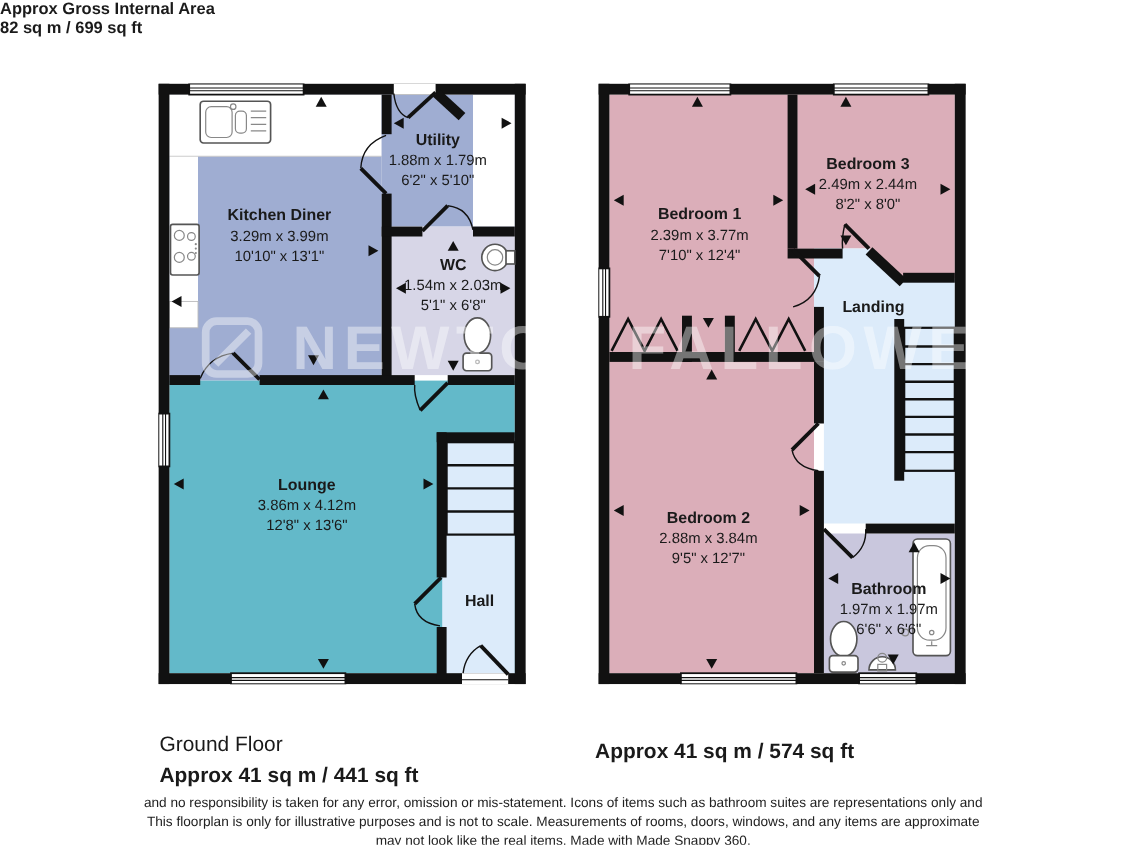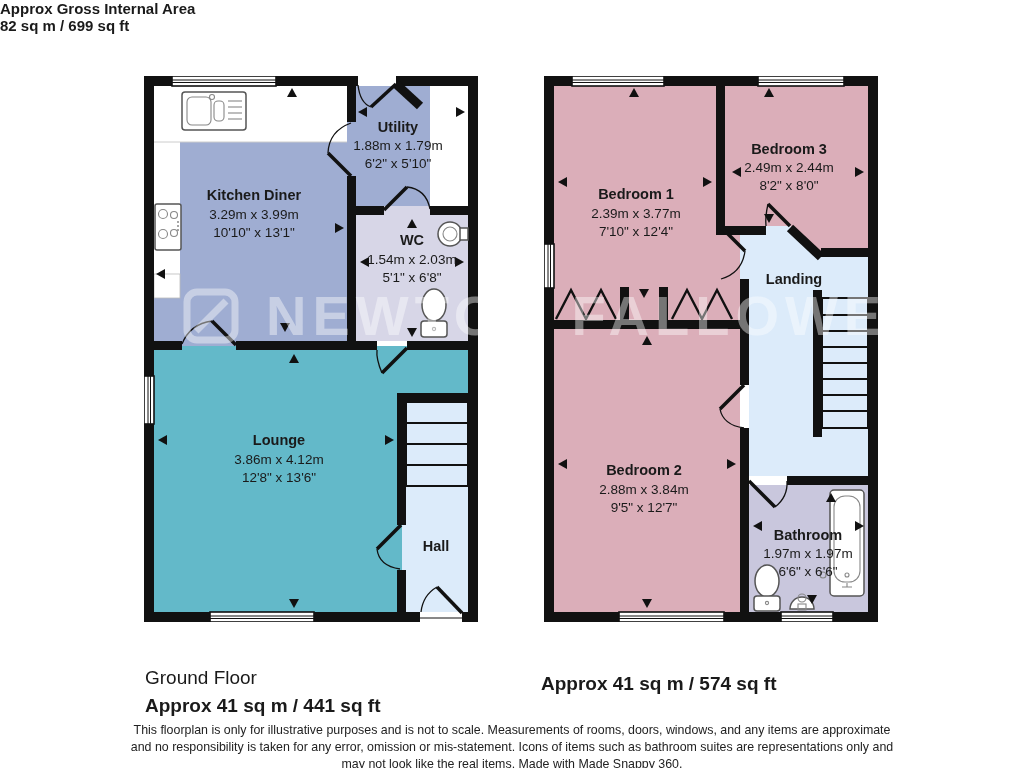--- a/index.html
+++ b/index.html
@@ -349,16 +349,16 @@
 
 <div class="caption" style="left:145px;top:653px;">
   <div class="cap-title">Ground Floor</div>
   <div class="cap-area">Approx 41 sq m / 441 sq ft</div>
 </div>
 <div class="caption" style="left:541px;top:653px;">
   <div class="cap-area">Approx 41 sq m / 574 sq ft</div>
 </div>
 
 <div class="footer">
+  <div>and no responsibility is taken for any error, omission or mis-statement. Icons of items such as bathroom suites are representations only and</div>
   <div>This floorplan is only for illustrative purposes and is not to scale. Measurements of rooms, doors, windows, and any items are approximate</div>
-  <div>and no responsibility is taken for any error, omission or mis-statement. Icons of items such as bathroom suites are representations only and</div>
   <div>may not look like the real items. Made with Made Snappy 360.</div>
 </div>
 
 </body></html>

